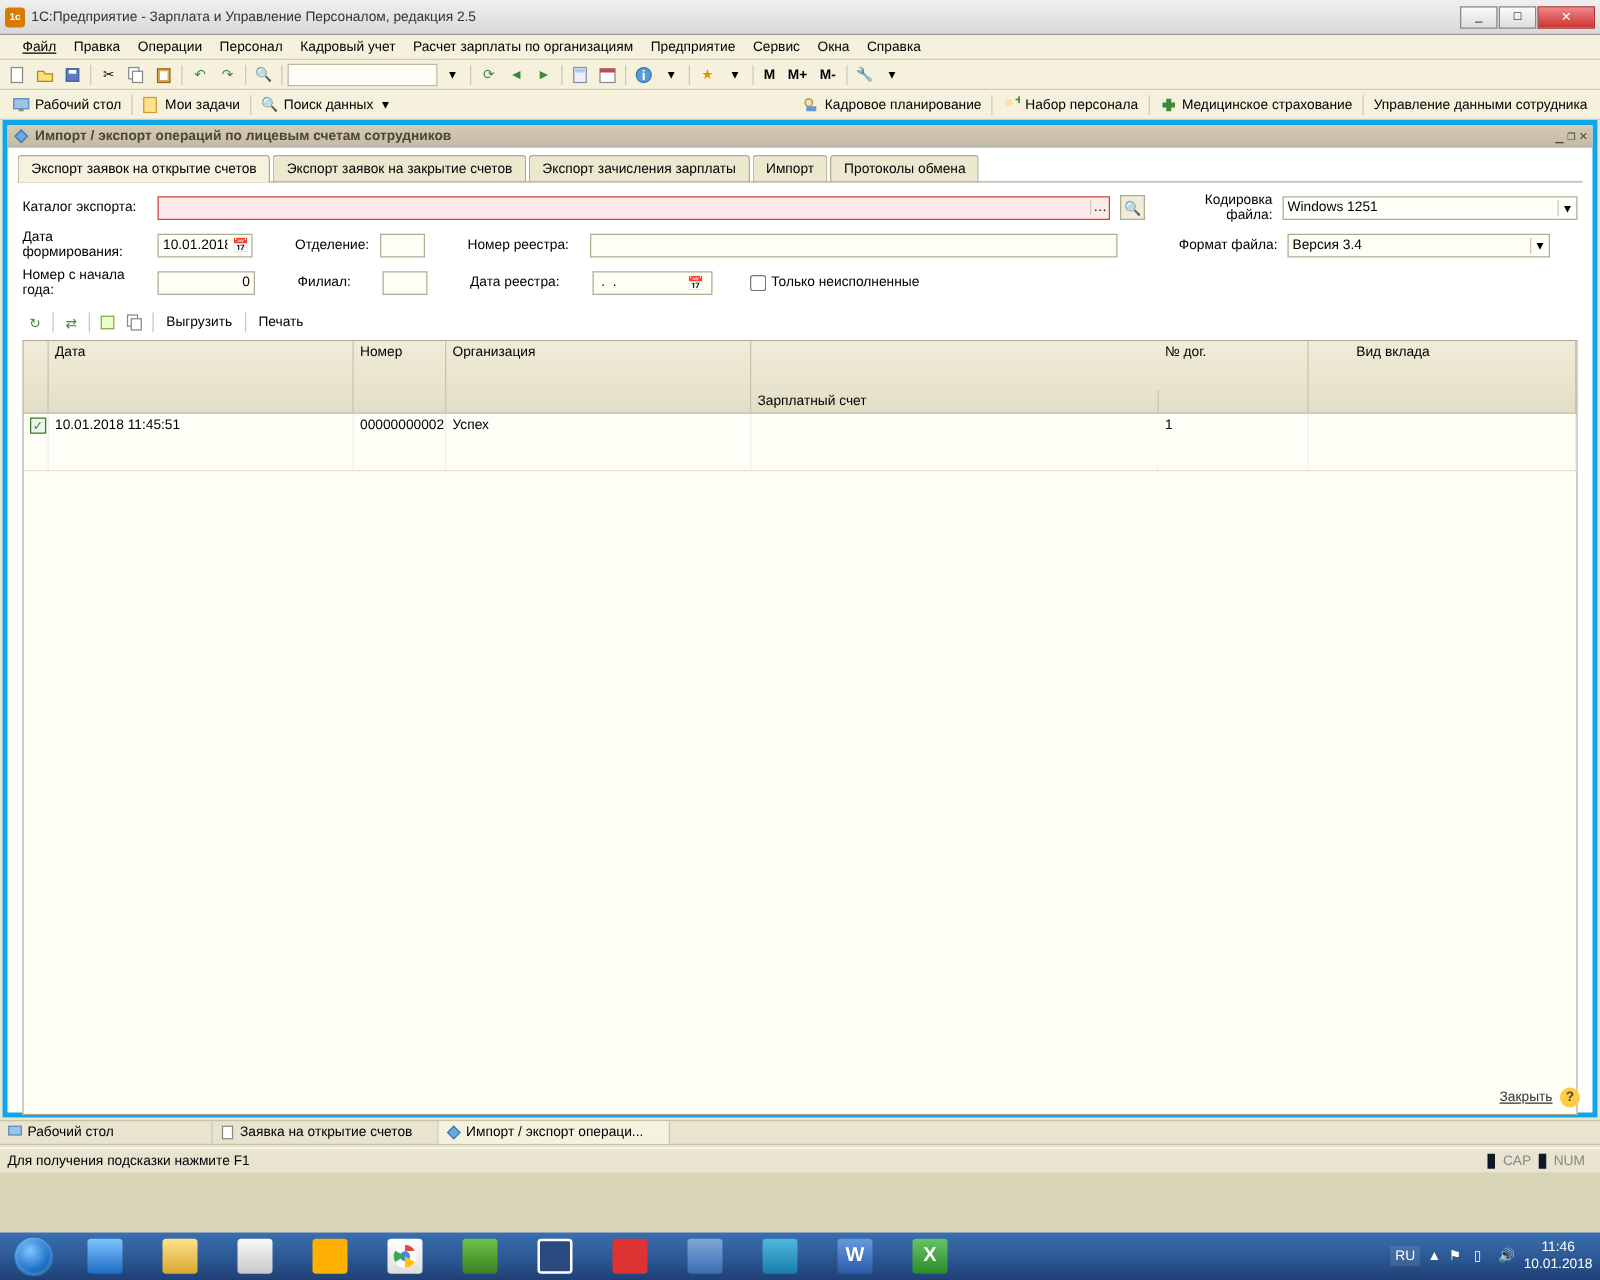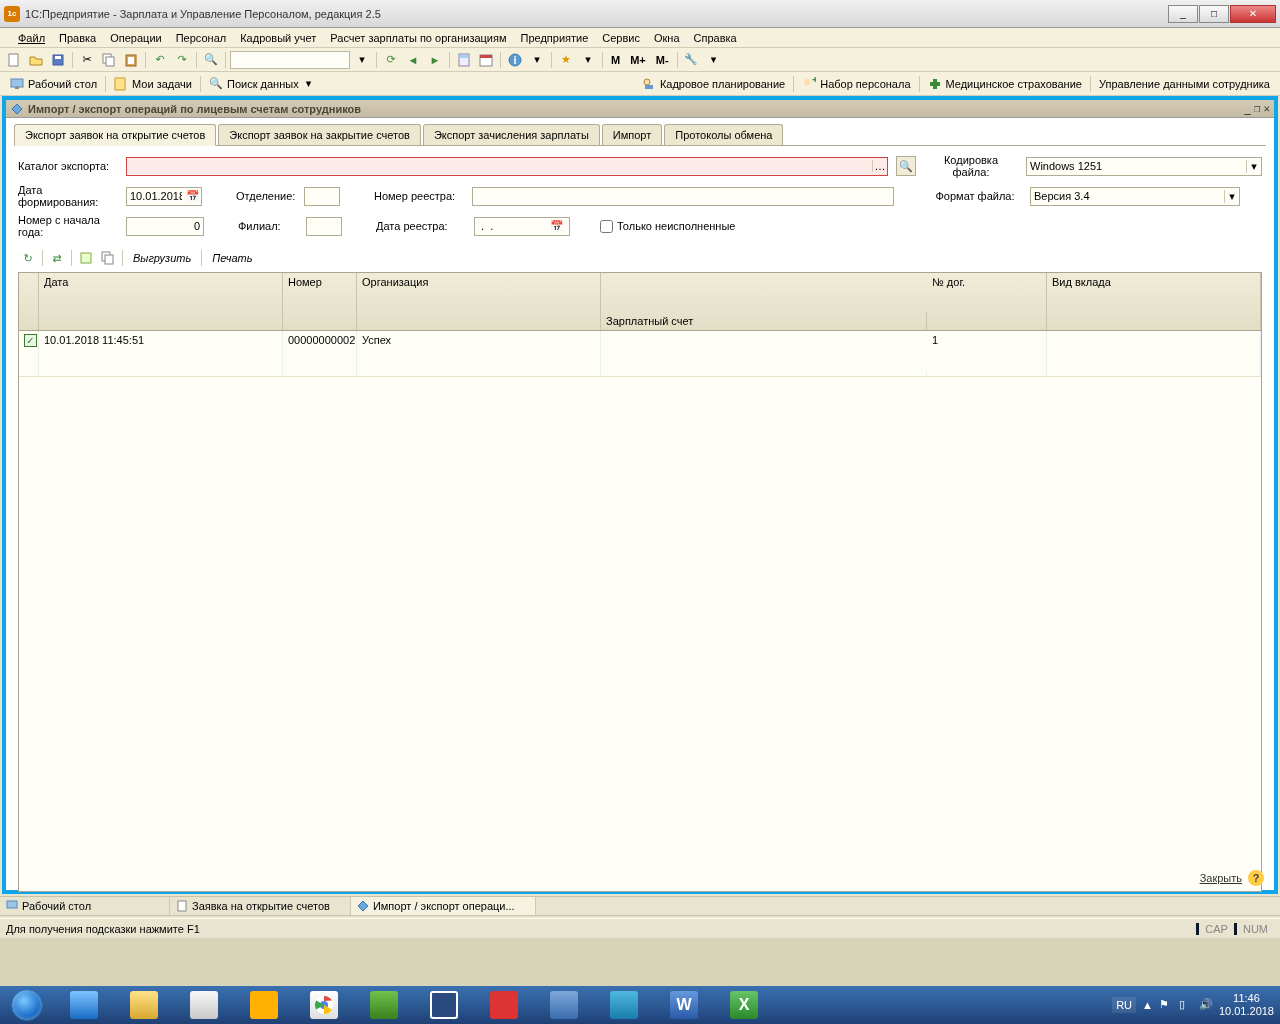--- a/index.html
+++ b/index.html
@@ -42,69 +42,69 @@
 .tab { padding: 4px 10px; background: #ece8d0; border: 1px solid #b0ac94; border-bottom: none; border-radius: 3px 3px 0 0; cursor: pointer; }
 .tab.active { background: #f5f2e0; border-bottom: 1px solid #f5f2e0; position: relative; z-index: 2; }
 .tabcontent { border-top: 1px solid #b0ac94; margin: 0 8px; padding: 8px 4px; position: relative; top: -1px; }
 
 
 .formrow { display: flex; align-items: center; gap: 8px; margin-bottom: 6px; }
 .formrow label { display: inline-block; }
 .lbl1 { width: 100px; }
 .lbl2 { width: 60px; }
 .lbl3 { width: 90px; }
-.lbl4 { width: 94px; text-align: center; }
+.lbl4 { width: 94px; text-align: right; }
 .textfield { height: 19px; border: 1px solid #b0ac94; background: #fffef6; padding: 0 3px; }
 .combo { height: 19px; border: 1px solid #b0ac94; background: #fffef6; display: flex; align-items: center; }
 .combo input { border: none; background: transparent; flex: 1; padding: 0 3px; outline: none; }
 .combo .dd { width: 15px; text-align: center; cursor: pointer; border-left: 1px solid #ccc8b4; }
 .datefield { height: 19px; border: 1px solid #b0ac94; background: #fffef6; display: flex; align-items: center; }
 .datefield input { border: none; background: transparent; width: 58px; padding: 0 3px; outline: none; }
 .datefield .cal { width: 16px; text-align: center; cursor: pointer; }
 .checkbox-wrap { display: flex; align-items: center; gap: 4px; }
 
 .section-title { color: #6b5a2e; font-weight: bold; padding: 2px 0; margin-top: 2px; border-bottom: 1px solid #ccc8b4; }
 
 
 .minibar { display: flex; align-items: center; gap: 2px; padding: 4px 0; }
 .minibar .mb { width: 20px; height: 20px; display: inline-flex; align-items: center; justify-content: center; cursor: pointer; }
-.minibar .mbtxt { padding: 2px 6px; cursor: pointer; font-style: italic; }
+.minibar .mbtxt { padding: 2px 6px; cursor: pointer; }
 .minibar .msep { width: 1px; height: 16px; background: #ccc8b4; margin: 0 2px; }
 
 
 .grid { border: 1px solid #aaa68f; background: #fffef6; }
 .grid-header { display: flex; background: linear-gradient(#f0ecd8,#e2dec6); border-bottom: 1px solid #aaa68f; }
 .grid-header .gh { padding: 3px 5px; border-right: 1px solid #c7c3ac; }
 .grid-row { display: flex; border-bottom: 1px solid #e8e4cc; }
 .grid-row .gc { padding: 3px 5px; border-right: 1px solid #eee; }
 .chkcol { width: 20px; text-align: center; }
 .col-date { width: 244px; }
 .col-num { width: 74px; text-align: right; }
 .col-org { width: 244px; }
 .col-acct { width: 326px; margin-top: 39px; }
 .col-dog { width: 120px; }
-.col-vkl { flex: 1; }
+.col-vkl { flex: 1; margin-left: 33px; }
 .grid-body { height: 560px; overflow: auto; background: #fffef6; }
 .chkbox { width: 13px; height: 13px; border: 1px solid #3a7a2a; background: #e8f8e8; display: inline-flex; align-items: center; justify-content: center; color: #3a7a2a; font-size: 10px; }
 
 
 .bottomrow { position: absolute; bottom: 4px; right: 10px; display: flex; align-items: center; gap: 6px; }
 .bottomrow .link { color: #333; text-decoration: underline; cursor: pointer; }
 .helpico { width: 16px; height: 16px; border-radius: 8px; background: #ffcc44; display: inline-flex; align-items: center; justify-content: center; font-weight: bold; color: #444; }
 
 
 .mditabs { position: absolute; bottom: 108px; left: 0; right: 0; height: 20px; background: #e8e4d0; display: flex; border-top: 1px solid #c6c3a8; border-bottom: 1px solid #c6c3a8; }
 .mditab { padding: 2px 20px 2px 6px; border-right: 1px solid #ccc8b4; display: flex; align-items: center; gap: 4px; cursor: pointer; min-width: 170px; }
 .mditab.active { background: #f5f2e0; }
 .mditab .mico { width: 12px; height: 12px; }
 
 
 .statusbar { position: absolute; bottom: 86px; left: 0; right: 0; height: 20px; background: #e8e4d0; display: flex; align-items: center; padding: 0 6px; border-top: 1px solid #fffef0; }
 .statusbar .st { flex: 1; }
-.statusbar .cap { padding: 0 6px; color: #888; border-left: 3px solid #0f172a; }
+.statusbar .cap { padding: 0 6px; color: #888; border-left: 6px solid #0f172a; }
 
 
 .taskbar { position: absolute; bottom: 0; left: 0; right: 0; height: 38px; background: linear-gradient(#3a6fb0,#2d5a95 50%,#1f4075); display: flex; align-items: center; }
 .startbtn { width: 54px; height: 38px; display: flex; align-items: center; justify-content: center; }
 .orb { width: 32px; height: 32px; border-radius: 16px; background: radial-gradient(circle at 40% 35%, #7fc8ff, #1a6fc9 60%, #0a3a6a); border: 1px solid #2a70b0; box-shadow: 0 0 4px rgba(255,255,255,.5) inset; }
 .taskitem { width: 58px; height: 34px; margin: 0 1px; display: flex; align-items: center; justify-content: center; border-radius: 2px; cursor: pointer; }
 .taskico { width: 28px; height: 28px; border-radius: 3px; }
 .tray { margin-left: auto; display: flex; align-items: center; color: #fff; padding-right: 6px; gap: 6px; }
 .tray .lang { background: rgba(255,255,255,.1); padding: 2px 4px; }
 .tray .ico { width: 14px; height: 14px; }

